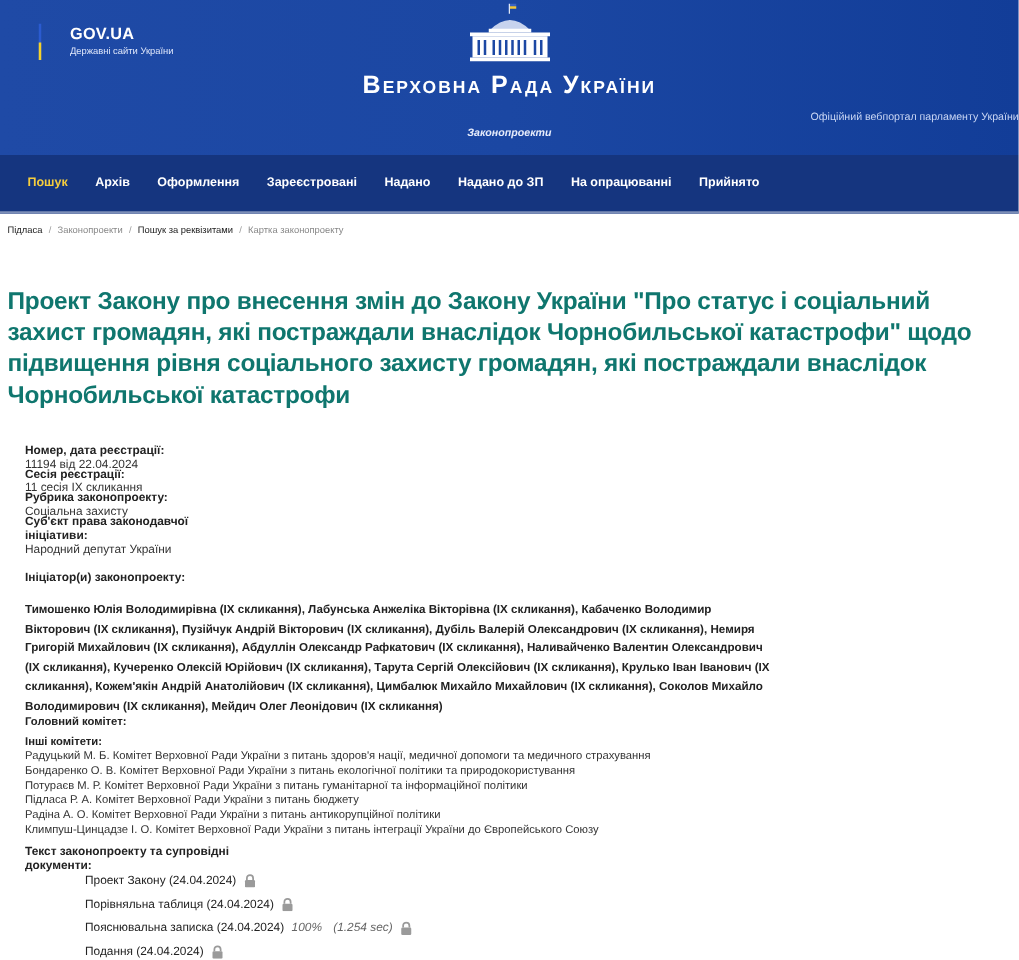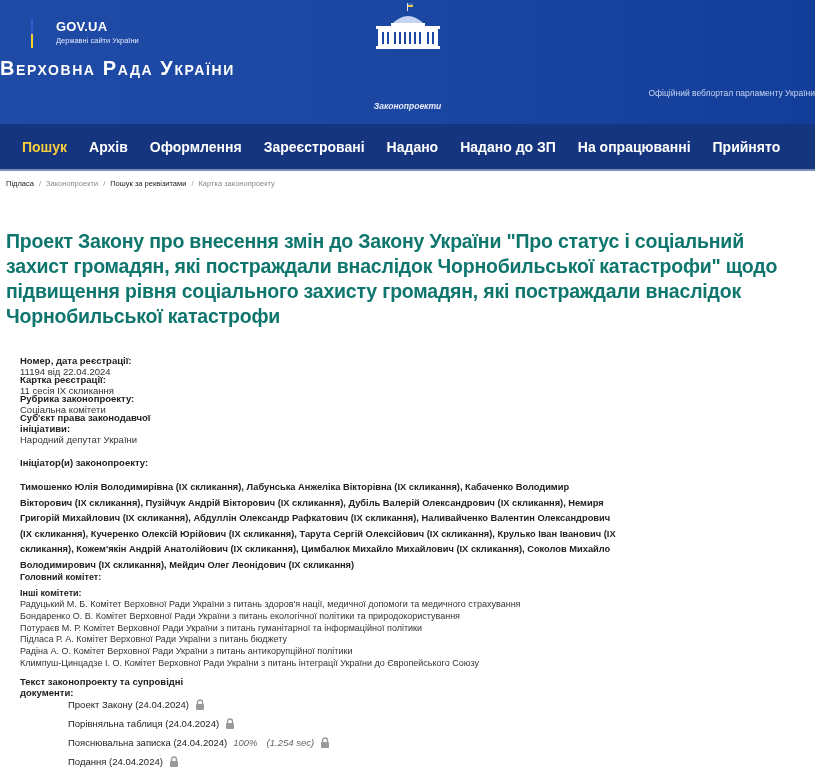--- a/index.html
+++ b/index.html
@@ -18,39 +18,39 @@
       height: 29px;
     }
     .govua::after {
       content: ""; position: absolute; left: -2px; top: 15px; width: 2px; height: 14px; background: #f5d12a;
     }
     .govua-title { font-size: 13px; font-weight: bold; color: #fff; letter-spacing: 0.2px; line-height: 15px; }
     .govua-sub { font-size: 7.5px; color: #dfe7fb; line-height: 13px; }
 
     .logo { position: absolute; left: 372px; top: 2px; width: 72px; height: 48px; }
     .site-title {
-      position: absolute; left: 0; right: 0; top: 57px; text-align: left;
+      position: absolute; left: 0; right: 0; top: 57px; text-align: center;
       color: #fff; font-size: 20px; font-weight: bold; letter-spacing: 1.6px; font-variant: small-caps;
     }
     .site-sub {
       position: absolute; left: 0; right: 0; top: 88px; text-align: right;
       color: #c9d6f4; font-size: 8.5px;
     }
     .site-section {
       position: absolute; left: 0; right: 0; top: 101px; text-align: center;
       color: #e6ecfb; font-size: 8.5px; font-weight: bold; font-style: italic;
     }
 
     .nav {
       height: 47px; background: #15357f;
       display: flex; align-items: center; padding-left: 22px;
       border-bottom: 2px solid #7d8fb8;
     }
     .nav a {
-      color: #ffffff; font-size: 14px; font-weight: bold; text-decoration: none; margin-right: 22px;
+      color: #ffffff; font-size: 10px; font-weight: bold; text-decoration: none; margin-right: 22px;
     }
     .nav a.active { color: #f5cd3d; }
 
     .breadcrumb {
       padding: 8px 0 0 6px; font-size: 7.5px; color: #777; height: 28px;
     }
     .breadcrumb span.link { color: #222; }
     .breadcrumb span.muted { color: #888; }
     .breadcrumb .sep { color: #999; margin: 0 5px; }
 
@@ -134,26 +134,26 @@
 </div>
 
 <h1 class="title">Проект Закону про внесення змін до Закону України "Про статус і соціальний захист громадян, які постраждали внаслідок Чорнобильської катастрофи" щодо підвищення рівня соціального захисту громадян, які постраждали внаслідок Чорнобильської катастрофи</h1>
 
 <section class="info">
   <div class="row r1">
     <div class="lbl">Номер, дата реєстрації:</div>
     <div class="val">11194 від 22.04.2024</div>
   </div>
   <div class="row r2">
-    <div class="lbl">Картка реєстрації:</div>
+    <div class="lbl">Сесія реєстрації:</div>
     <div class="val">11 сесія IX скликання</div>
   </div>
   <div class="row r3">
     <div class="lbl">Рубрика законопроекту:</div>
-    <div class="val">Соціальна комітети</div>
+    <div class="val">Соціальна захисту</div>
   </div>
   <div class="row r4">
     <div class="lbl" style="width:165px;margin-right:40px;">Суб'єкт права законодавчої ініціативи:</div>
     <div class="val">Народний депутат України</div>
   </div>
   <div class="row init">
     <div class="lbl">Ініціатор(и) законопроекту:</div>
     <div class="val">Тимошенко Юлія Володимирівна (IX скликання), Лабунська Анжеліка Вікторівна (IX скликання), Кабаченко Володимир Вікторович (IX скликання), Пузійчук Андрій Вікторович (IX скликання), Дубіль Валерій Олександрович (IX скликання), Немиря Григорій Михайлович (IX скликання), Абдуллін Олександр Рафкатович (IX скликання), Наливайченко Валентин Олександрович (IX скликання), Кучеренко Олексій Юрійович (IX скликання), Тарута Сергій Олексійович (IX скликання), Крулько Іван Іванович (IX скликання), Кожем'якін Андрій Анатолійович (IX скликання), Цимбалюк Михайло Михайлович (IX скликання), Соколов Михайло Володимирович (IX скликання), Мейдич Олег Леонідович (IX скликання)</div>
   </div>
   <div class="row main-com">

